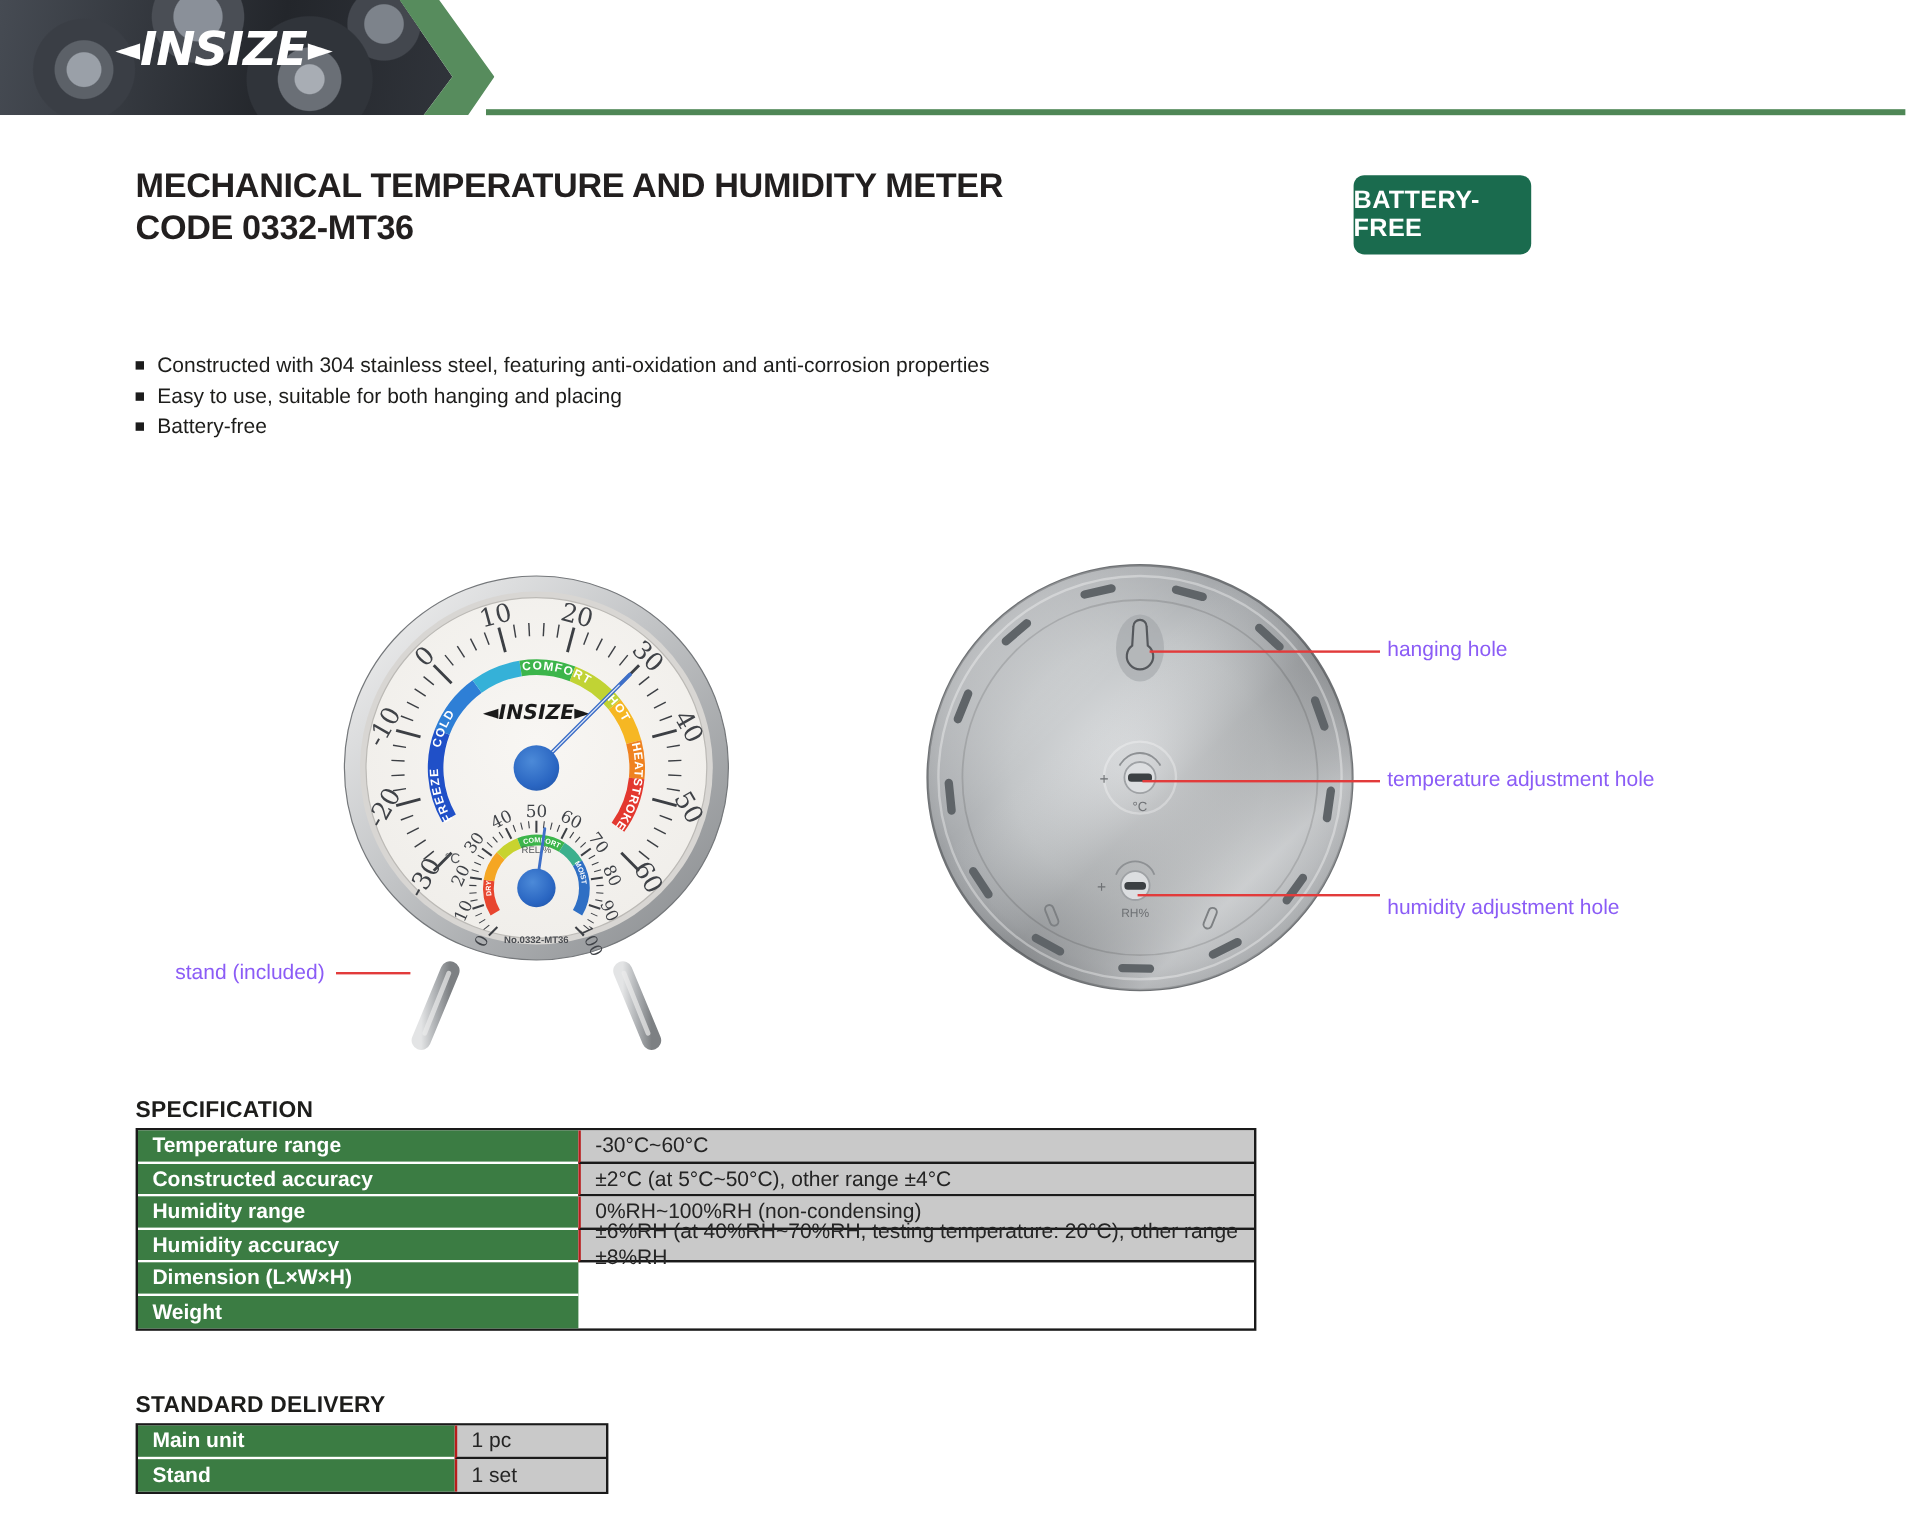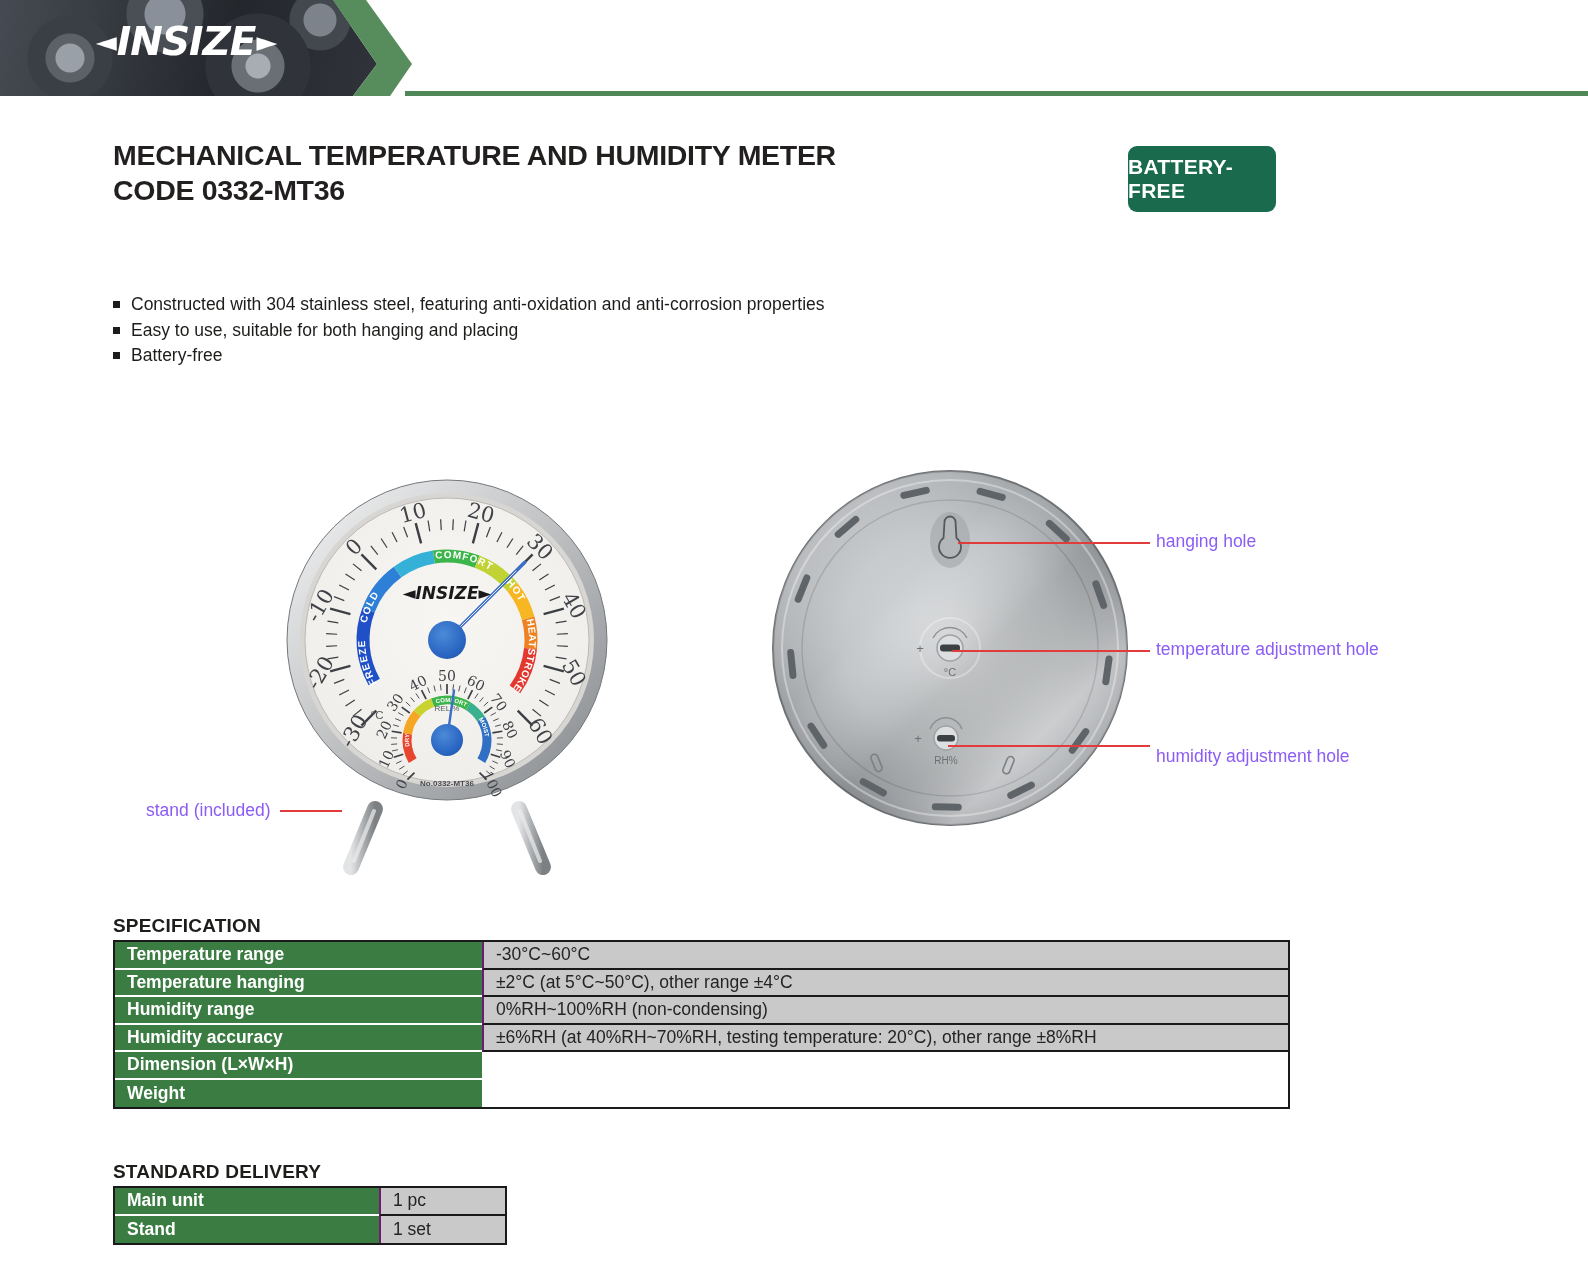--- a/index.html
+++ b/index.html
@@ -46,23 +46,23 @@
   .front-svg{position:absolute;left:278px;top:437px;}
   .back-svg{position:absolute;left:763px;top:468px;}
   .callout-line{position:absolute;height:2px;}
   .callout-label{position:absolute;font-size:17.5px;color:#8b5cf6;white-space:nowrap;}
   
   .sec-heading{position:absolute;font-size:19px;font-weight:bold;color:#1d1d1b;letter-spacing:0.2px;}
   .data-table{position:absolute;border:2px solid #1a1a1a;box-sizing:border-box;background:#fff;}
   .data-row{display:flex;height:27.5px;}
   .cell{box-sizing:border-box;display:flex;align-items:center;font-size:17.5px;}
   .cell.label{color:#fff;font-weight:bold;padding-left:12px;border-bottom:2px solid #fff;}
-  .cell.value{background:#c9c9c9;color:#242424;padding-left:12px;border-left:2px solid #701a75;border-bottom:2px solid #1a1a1a;}
+  .cell.value{background:#c9c9c9;color:#242424;padding-left:12px;border-left:2px solid #b91c1c;border-bottom:2px solid #1a1a1a;}
   .data-row:last-child .cell.label,.data-row:last-child .cell.value{border-bottom:none;}
-  .spec-table{left:113px;top:940px;width:1177px;}
+  .spec-table{left:113px;top:940px;width:934px;}
   .spec-table .cell.label{width:367px;}
   .spec-table .cell.value{flex:1;}
   .delivery-table{left:113px;top:1186px;width:394px;}
   .delivery-table .cell.label{width:264px;}
   .delivery-table .cell.value{flex:1;}
 </style>
 </head>
 <body>
 
 <div class="header">
@@ -380,21 +380,21 @@
 <div class="callout-label" style="left:146px;top:800px;">stand (included)</div>
 <div class="callout-line" style="left:280px;top:810px;width:62px;background:#e23b3b;"></div>
 
 <div class="sec-heading" style="left:113px;top:915px;">SPECIFICATION</div>
 <div class="data-table spec-table" id="spec-table">
     <div class="data-row">
       <div class="cell label" style="background: rgb(59, 124, 67);">Temperature range</div>
       <div class="cell value">-30°C~60°C</div>
     </div>
     <div class="data-row">
-      <div class="cell label" style="background: rgb(59, 124, 67);">Temperature hanging</div>
+      <div class="cell label" style="background: rgb(59, 124, 67);">Constructed accuracy</div>
       <div class="cell value">±2°C (at 5°C~50°C), other range ±4°C</div>
     </div>
     <div class="data-row">
       <div class="cell label" style="background: rgb(59, 124, 67);">Humidity range</div>
       <div class="cell value">0%RH~100%RH (non-condensing)</div>
     </div>
     <div class="data-row">
       <div class="cell label" style="background: rgb(59, 124, 67);">Humidity accuracy</div>
       <div class="cell value">±6%RH (at 40%RH~70%RH, testing temperature: 20°C), other range ±8%RH</div>
     </div>

